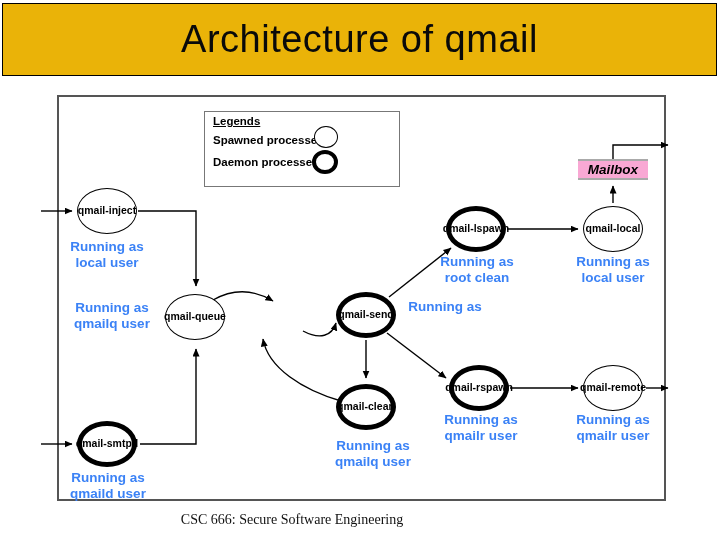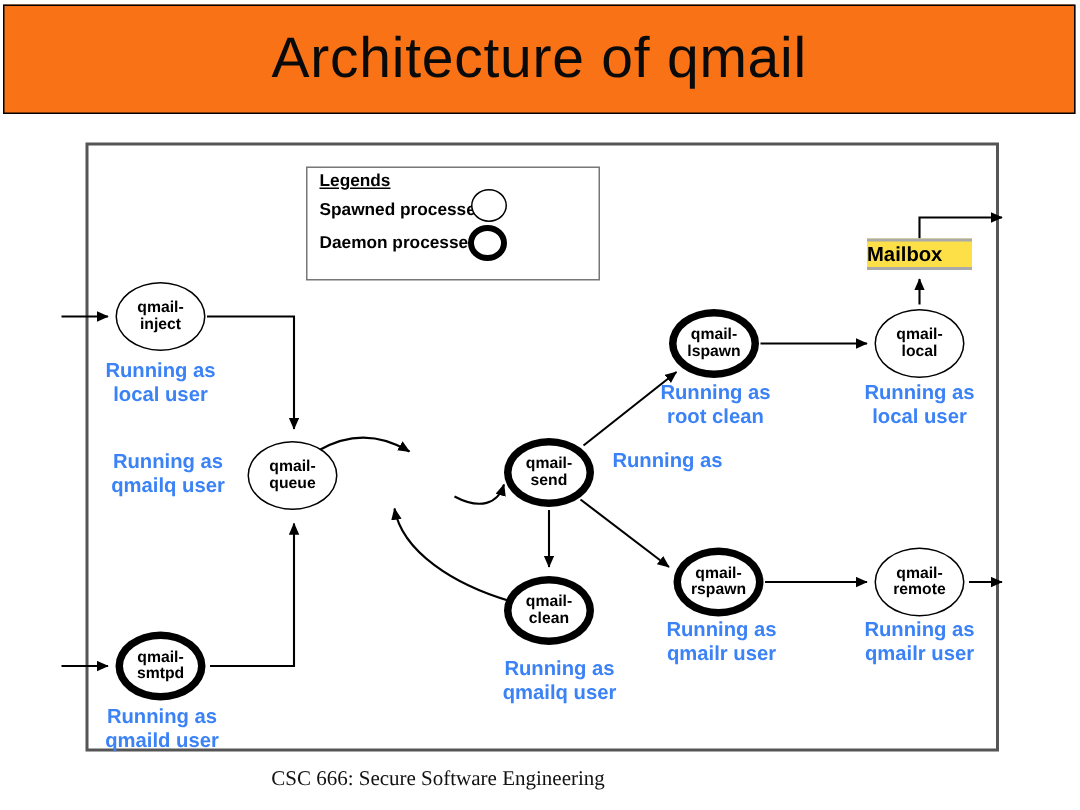--- a/index.html
+++ b/index.html
@@ -1,21 +1,21 @@
 <!DOCTYPE html>
 <html><head>
 <meta charset="utf-8">
 <style>
   html,body{margin:0;padding:0;background:#fff;}
   .slide{position:relative;width:720px;height:540px;background:#ffffff;overflow:hidden;
          font-family:"Liberation Sans",sans-serif;}
 
   
   .title-bar{position:absolute;left:2px;top:3px;width:713px;height:71px;
-             background:#f97316;border:1.5px solid #000;
+             background:#eab308;border:1.5px solid #000;
              display:flex;align-items:center;justify-content:center;}
   .title-bar span{font-size:38px;color:#0a0a0a;letter-spacing:0.5px;}
 
   
   .outer-box{position:absolute;left:57px;top:95px;width:609px;height:406px;
              border:2px solid #555;box-sizing:border-box;}
 
   
   svg.arrows{position:absolute;left:0;top:0;width:720px;height:540px;pointer-events:none;}
 
@@ -24,30 +24,30 @@
           border:1.5px solid #777;box-sizing:border-box;background:#fff;}
   .legend .legend-title{position:absolute;left:8px;top:3px;font-size:11.5px;font-weight:bold;
           text-decoration:underline;color:#000;}
   .legend .lg-label{position:absolute;left:8px;font-size:11.5px;font-weight:bold;color:#000;white-space:nowrap;}
   .legend .lg1{top:22px;} .legend .lg2{top:44px;}
   .legend .lc{position:absolute;border-radius:50%;background:#fff;box-sizing:border-box;}
   .legend .lc1{left:109px;top:14px;width:24px;height:22px;border:1.3px solid #000;}
   .legend .lc2{left:107px;top:38px;width:26px;height:24px;border:4.5px solid #000;}
 
   
-  .store{position:absolute;text-align:left;font-weight:bold;color:#000;background:#fde047;}
+  .store{position:absolute;text-align:center;font-weight:bold;color:#000;background:#f9a8d4;font-style:italic;}
   .store span{display:block;}
   .mailqueue{left:234px;top:306px;width:82px;font-size:13px;
              border-top:2px solid #777;border-bottom:2px solid #777;padding:2px 0 1px 0;}
   .mailbox{left:578px;top:159px;width:70px;font-size:13.5px;
            border-top:2.5px solid #aaa;border-bottom:2.5px solid #aaa;padding:1px 0;}
 
   
   .node{position:absolute;width:60px;height:46px;border-radius:50%;background:#fff;
-        box-sizing:border-box;display:flex;flex-direction:column;align-items:center;
+        box-sizing:border-box;display:flex;flex-direction:row;align-items:center;
         justify-content:center;font-size:10.5px;font-weight:bold;line-height:11.5px;color:#000;}
   .node span{display:block;}
   .thin{border:1.4px solid #000;}
   .thick{border:5px solid #000;}
   .n-inject{left:77px;top:188px;} .n-queue{left:165px;top:294px;}
   .n-send{left:336px;top:292px;}  .n-lspawn{left:446px;top:206px;}
   .n-local{left:583px;top:206px;} .n-clean{left:336px;top:384px;}
   .n-rspawn{left:449px;top:365px;}.n-remote{left:583px;top:365px;}
   .n-smtpd{left:77px;top:421px;}
 

